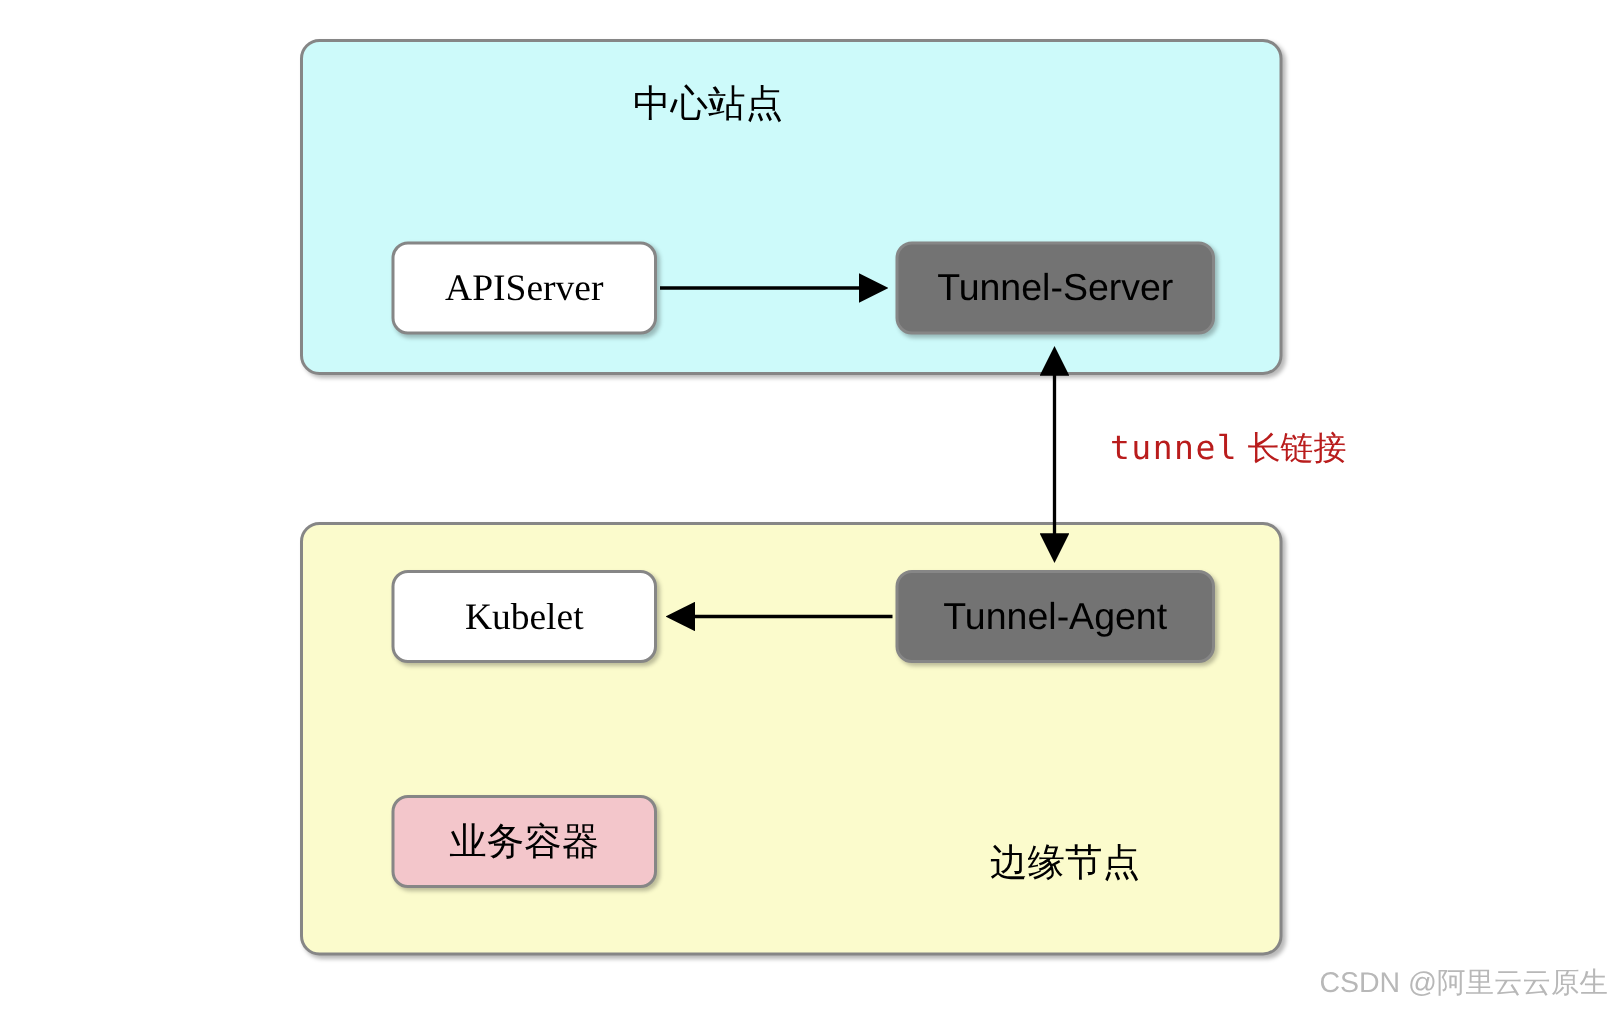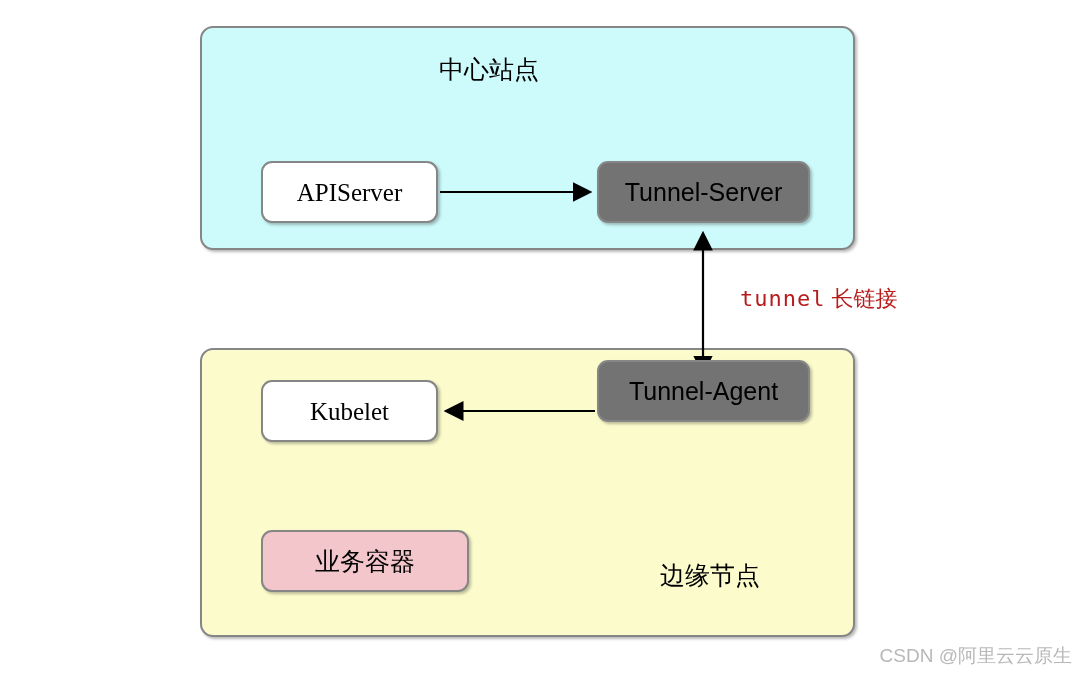--- a/index.html
+++ b/index.html
@@ -51,21 +51,21 @@
 
   
   .zone-title {
     font-size: 25px;
     color: #000000;
     line-height: 1;
     white-space: nowrap;
     text-align: center;
   }
   .zone-title-center {
-    left: 217px;
+    left: 200px;
     top: 57px;
     width: 544px;
   }
   .zone-title-edge {
     left: 600px;
     top: 563px;
     width: 220px;
   }
 
   
@@ -81,22 +81,22 @@
     white-space: nowrap;
     line-height: 1;
   }
   .node-white  { background: #ffffff; font-family: Liberation Serif, serif; }
   .node-orange { background: #737373; }
   .node-pink   { background: #f3c6cb; }
 
   .node-apiserver    { left: 261px; top: 161px; width: 177px; height: 62px; }
   .node-tunnelserver { left: 597px; top: 161px; width: 213px; height: 62px; }
   .node-kubelet      { left: 261px; top: 380px; width: 177px; height: 62px; }
-  .node-tunnelagent  { left: 597px; top: 360px; width: 213px; height: 62px; }
-  .node-bizcontainer { left: 261px; top: 530px; width: 208px; height: 62px; }
+  .node-tunnelagent  { left: 597px; top: 380px; width: 213px; height: 62px; }
+  .node-bizcontainer { left: 261px; top: 530px; width: 177px; height: 62px; }
 
   
   #connectors {
     position: absolute;
     left: 0; top: 0;
     width: 1080px;
     height: 673px;
     pointer-events: none;
   }
 

